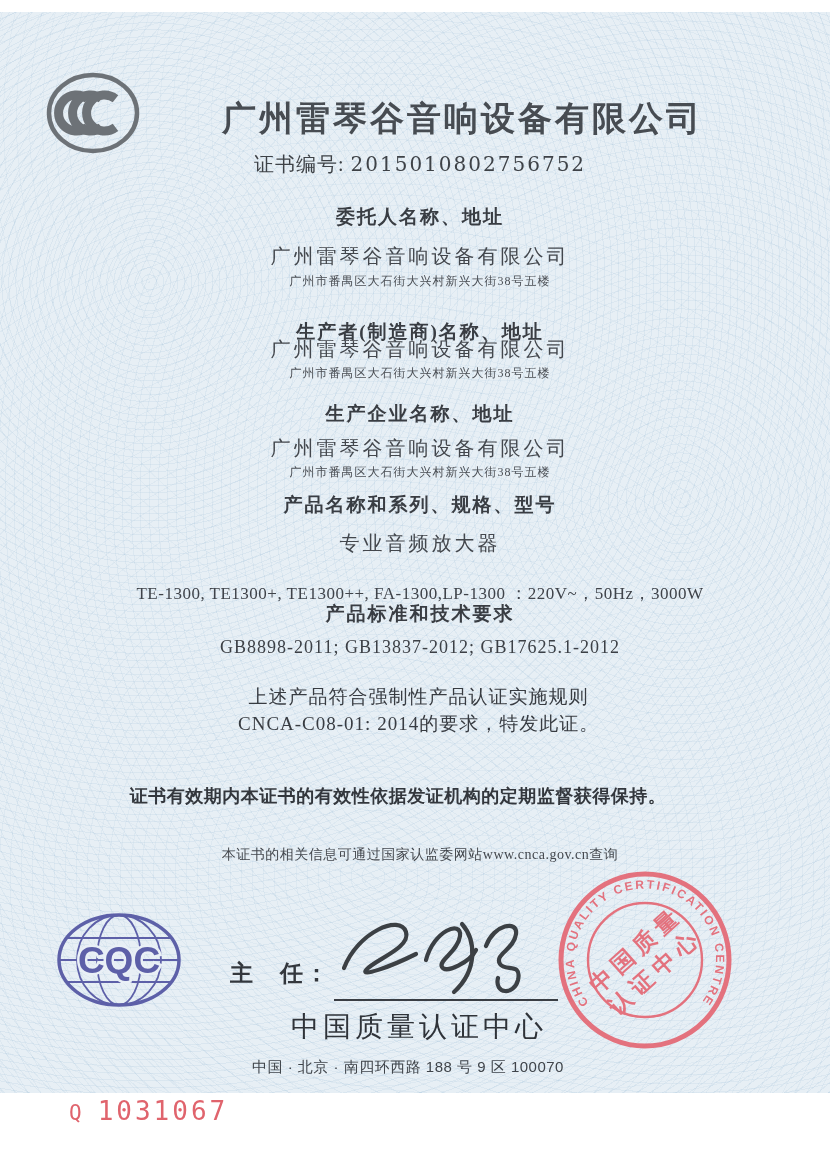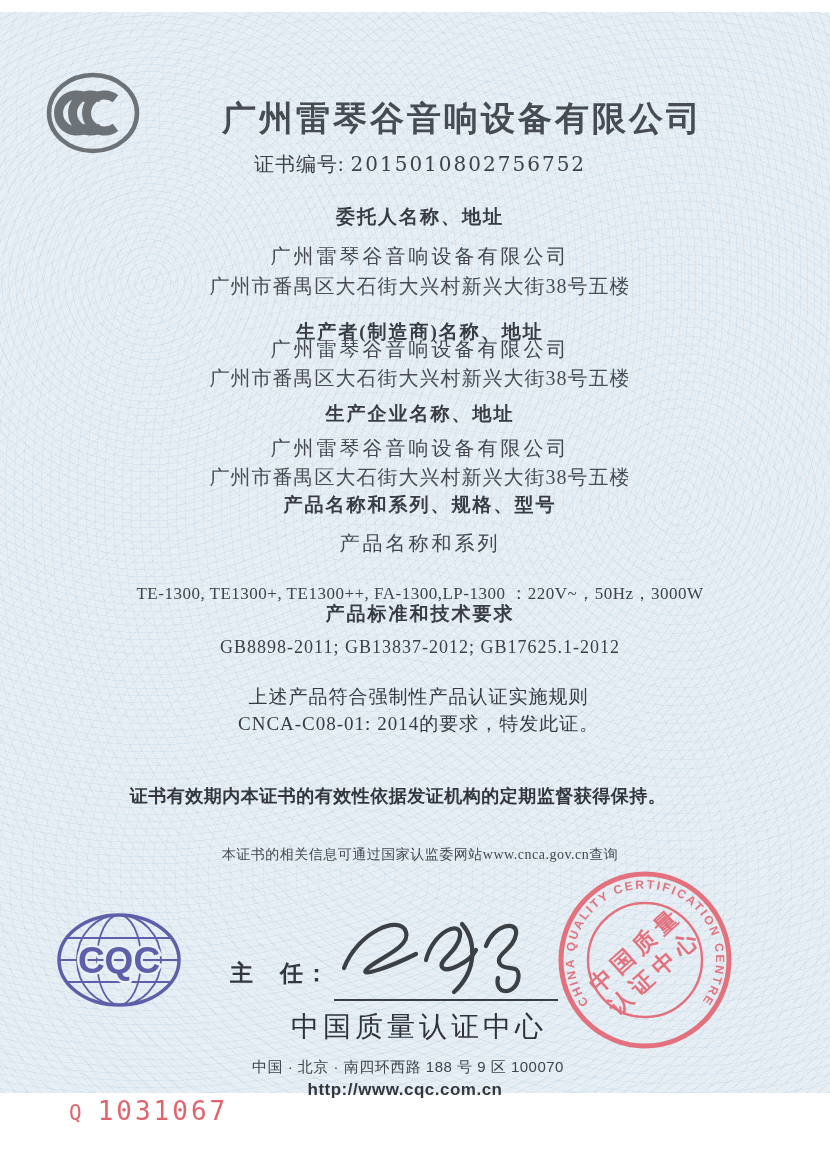--- a/index.html
+++ b/index.html
@@ -18,21 +18,21 @@
   }
   .line{position:absolute;left:10px;right:0;text-align:center;white-space:nowrap;}
   .title{
     position:absolute;left:150px;right:55px;top:84px;text-align:center;
     font-size:34px;font-weight:bold;letter-spacing:3px;color:#474c52;white-space:nowrap;
   }
   .certno{top:139px;font-size:20px;letter-spacing:1px;color:#3e4247;}
   .certno .num{font-family:"DejaVu Serif",serif;letter-spacing:2px;}
   .heading{font-size:19px;font-weight:bold;color:#393d43;letter-spacing:2px;}
   .company{font-size:20px;color:#43474d;letter-spacing:3px;}
-  .address{font-size:20px;color:#4a4e54;letter-spacing:1px;}
+  .address{font-size:12px;color:#4a4e54;letter-spacing:1px;}
   .models{font-size:17px;color:#3f434a;letter-spacing:.5px;margin-top:16px;}
   .standards{font-size:18px;color:#3c4046;letter-spacing:1px;}
   .statement{
     position:absolute;left:238px;top:671px;text-align:center;
     font-size:19px;color:#383c42;line-height:27px;letter-spacing:1px;white-space:nowrap;
   }
   .dates span{position:absolute;top:733px;font-size:19px;font-weight:bold;color:#35393f;white-space:nowrap;letter-spacing:1px;}
   .date-issue{left:130px;} .date-expiry{left:444px;}
   .validity{top:772px;font-size:18px;font-weight:bold;color:#33373d;letter-spacing:.5px;transform:translateX(-22px);}
   .infoline{top:834px;font-size:14px;color:#44484e;letter-spacing:.5px;}
@@ -95,21 +95,21 @@
 
     <div class="line heading" style="top:307px">生产者(制造商)名称、地址</div>
     <div class="line company" style="top:324px">广州雷琴谷音响设备有限公司</div>
     <div class="line address" style="top:353px">广州市番禺区大石街大兴村新兴大街38号五楼</div>
 
     <div class="line heading" style="top:389px">生产企业名称、地址</div>
     <div class="line company" style="top:423px">广州雷琴谷音响设备有限公司</div>
     <div class="line address" style="top:452px">广州市番禺区大石街大兴村新兴大街38号五楼</div>
 
     <div class="line heading" style="top:480px">产品名称和系列、规格、型号</div>
-    <div class="line company" style="top:518px">产品名称和系列</div>
+    <div class="line company" style="top:518px">专业音频放大器</div>
     <div class="line models" style="top:554px">TE-1300, TE1300+, TE1300++, FA-1300,LP-1300 ：220V~，50Hz，3000W</div>
 
     <div class="line heading" style="top:589px">产品标准和技术要求</div>
     <div class="line standards" style="top:625px">GB8898-2011; GB13837-2012; GB17625.1-2012</div>
 
     <div class="statement">
       <div>上述产品符合强制性产品认证实施规则</div>
       <div>CNCA-C08-01: 2014的要求，特发此证。</div>
     </div>
 
@@ -139,21 +139,20 @@
           <path d="M96,56 C104,26 132,16 130,32 C128,48 108,56 112,63 C116,70 140,58 146,46"></path>
           <path d="M132,20 C146,36 148,66 124,88"></path>
           <path d="M156,42 C164,20 188,16 186,30 C184,46 164,50 170,60 C175,68 192,58 188,76 C184,92 164,90 168,74"></path>
         </g>
       </svg>
     </div>
     <div class="sig-underline"></div>
 
     <div class="org-name">中国质量认证中心</div>
     <div class="org-address">中国 · 北京 ·  南四环西路 188 号 9 区  100070</div>
-    <div class="org-url">http://www.cqc.com.cn</div>
 
     <div class="stamp">
       <svg width="178" height="180" viewBox="0 0 178 180">
         <ellipse cx="89" cy="90" rx="84" ry="86" fill="none" stroke="#e4616e" stroke-width="5"></ellipse>
         <circle cx="89" cy="90" r="57" fill="none" stroke="#e4616e" stroke-width="2.4"></circle>
         <defs>
           <path id="ringPath" d="M31.2,130.7 A71,71 0 1 1 146.8,130.7" fill="none"></path>
         </defs>
         <text font-family="Liberation Sans, DejaVu Sans, sans-serif" font-size="12" font-weight="600" fill="#e4616e" letter-spacing="2.2">
           <textPath href="#ringPath" startOffset="50%" text-anchor="middle">CHINA QUALITY CERTIFICATION CENTRE</textPath>

